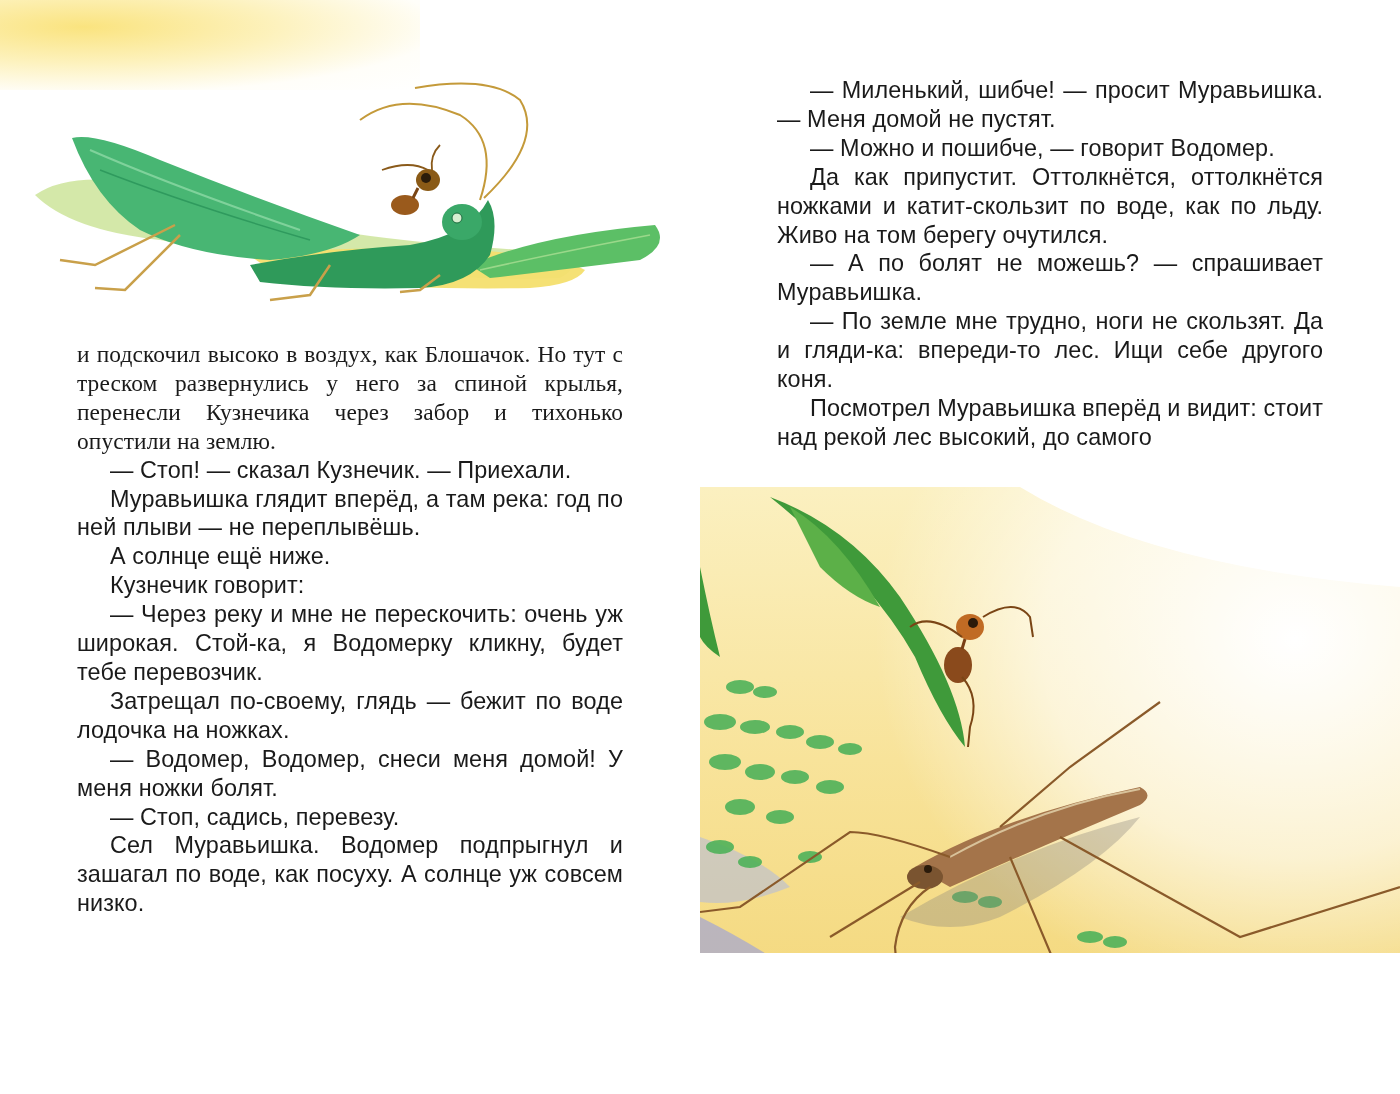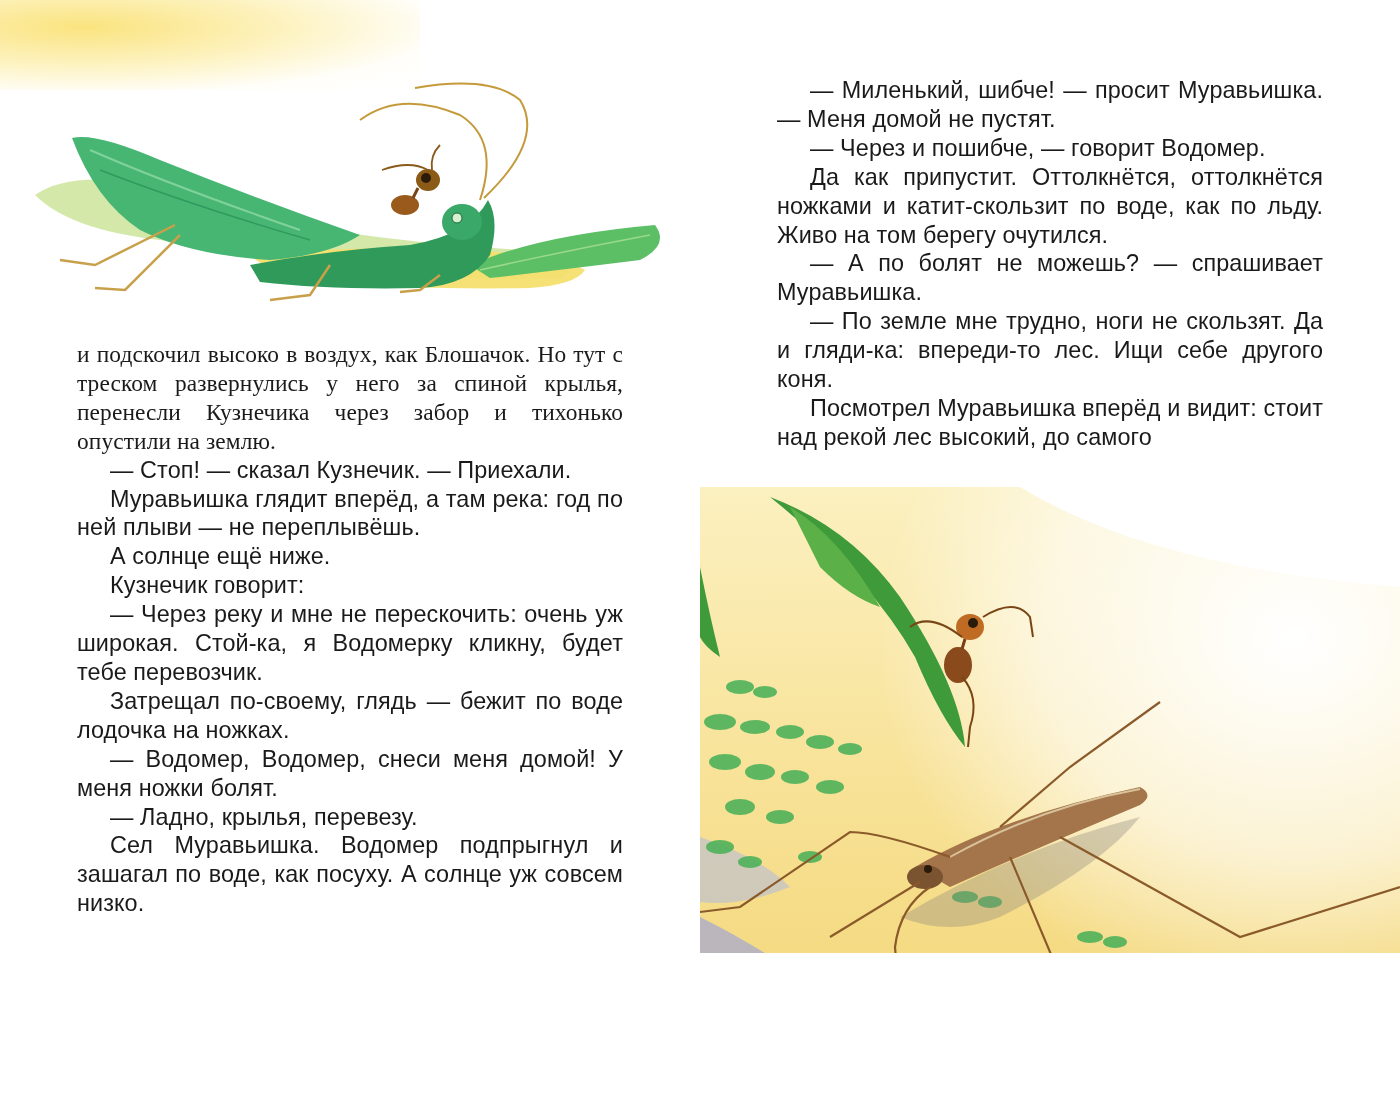--- a/index.html
+++ b/index.html
@@ -78,31 +78,31 @@
 
   <div class="text-col text-left">
     <p class="noindent">и подскочил высоко в воздух, как Блошачок. Но тут с треском развернулись у него за спиной крылья, перенесли Кузнечика через забор и тихонько опустили на землю.</p>
     <p>— Стоп! — сказал Кузнечик. — Приехали.</p>
     <p>Муравьишка глядит вперёд, а там река: год по ней плыви — не переплывёшь.</p>
     <p>А солнце ещё ниже.</p>
     <p>Кузнечик говорит:</p>
     <p>— Через реку и мне не перескочить: очень уж широкая. Стой-ка, я Водомерку кликну, будет тебе перевозчик.</p>
     <p>Затрещал по-своему, глядь — бежит по воде лодочка на ножках.</p>
     <p>— Водомер, Водомер, снеси меня домой! У меня ножки болят.</p>
-    <p>— Ладно, крылья, перевезу.</p>
+    <p>— Стоп, садись, перевезу.</p>
     <p>Сел Муравьишка. Водомер подпрыгнул и зашагал по воде, как посуху. А солнце уж совсем низко.</p>
   </div>
 
   <div class="page-number">14</div>
 </div>
 
 <div class="page page-right">
   <div class="text-col text-right" style="left:77px;">
     <p>— Миленький, шибче! — просит Муравьишка. — Меня домой не пустят.</p>
-    <p>— Через и пошибче, — говорит Водомер.</p>
+    <p>— Можно и пошибче, — говорит Водомер.</p>
     <p>Да как припустит. Оттолкнётся, оттолкнётся ножками и катит-скользит по воде, как по льду. Живо на том берегу очутился.</p>
     <p>— А по болят не можешь? — спрашивает Муравьишка.</p>
     <p>— По земле мне трудно, ноги не скользят. Да и гляди-ка: впереди-то лес. Ищи себе другого коня.</p>
     <p>Посмотрел Муравьишка вперёд и видит: стоит над рекой лес высокий, до самого</p>
   </div>
 
   <svg class="water-scene" viewBox="0 0 700 607" preserveAspectRatio="none">
     <defs>
       <radialGradient id="fadeWhite" cx="85%" cy="25%" r="60%">
         <stop offset="0%" stop-color="#ffffff" stop-opacity="1"></stop>

